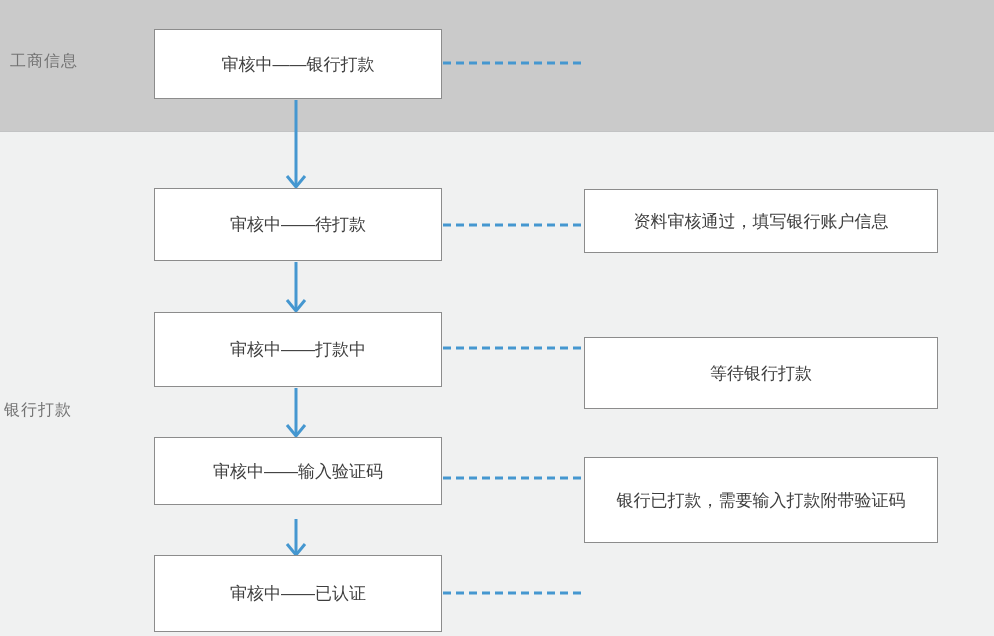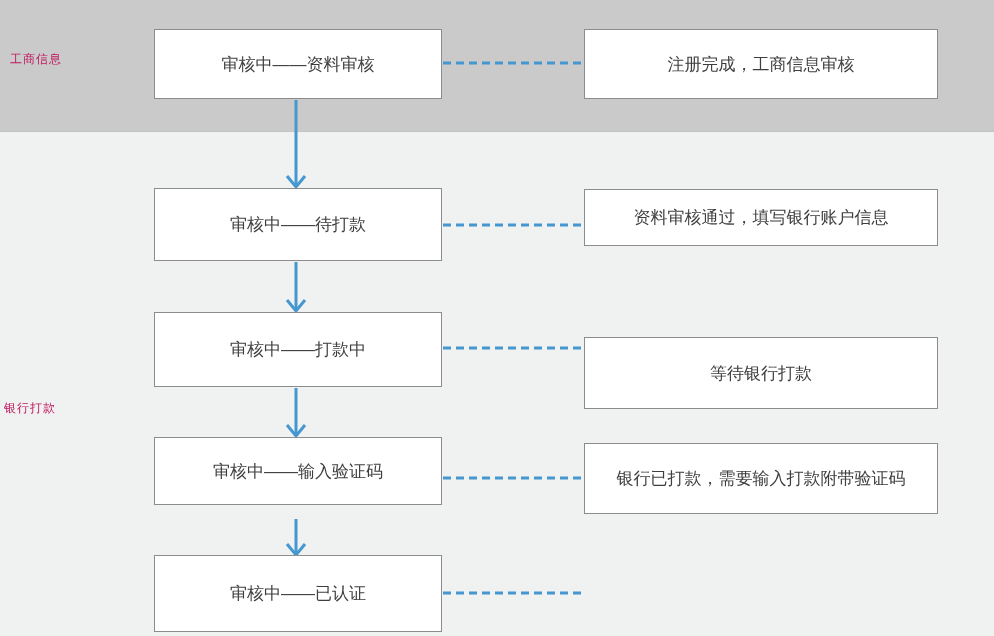--- a/index.html
+++ b/index.html
@@ -23,22 +23,22 @@
     border-bottom: 1px solid #c2c3c4;
   }
   .band-bottom {
     position: absolute;
     left: 0; top: 132px;
     width: 994px; height: 504px;
     background: #f0f1f1;
   }
   .section-label {
     position: absolute;
-    font-size: 12px;
-    color: #be185d;
+    font-size: 16px;
+    color: #737373;
     letter-spacing: 1px;
     white-space: nowrap;
   }
   .label-business { left: 10px; top: 51px; }
   .label-bank     { left: 4px;  top: 400px; }
 
   .node {
     position: absolute;
     background: #ffffff;
     border: 1px solid #8c8c8c;
@@ -54,23 +54,23 @@
   .node.left  { left: 154px; width: 288px; }
   .node.right { left: 584px; width: 354px; }
 
   .l1 { top: 29px;  height: 70px; }
   .l2 { top: 188px; height: 73px; }
   .l3 { top: 312px; height: 75px; }
   .l4 { top: 437px; height: 68px; }
   .l5 { top: 555px; height: 77px; }
 
   .r1 { top: 29px;  height: 70px; }
-  .r2 { top: 189px; height: 57px; }
+  .r2 { top: 189px; height: 64px; }
   .r3 { top: 313px; height: 72px; margin-top: 24px; }
-  .r4 { top: 443px; height: 71px; }
+  .r4 { top: 457px; height: 86px; }
   .r5 { top: 557px; height: 73px; }
 
   svg.overlay {
     position: absolute;
     left: 0; top: 0;
     width: 994px;
     height: 636px;
     pointer-events: none;
   }
 </style>
@@ -107,24 +107,23 @@
         <line x1="296" y1="388" x2="296" y2="434"></line>
         <polyline points="287,425 296,436 305,425"></polyline>
       </g>
       <g>
         <line x1="296" y1="519" x2="296" y2="553"></line>
         <polyline points="287,544 296,555 305,544"></polyline>
       </g>
     </g>
   </svg>
 
-  <div class="node left l1">审核中——资料审核</div>
+  <div class="node left l1">审核中——银行打款</div>
   <div class="node left l2">审核中——待打款</div>
   <div class="node left l3">审核中——打款中</div>
   <div class="node left l4">审核中——输入验证码</div>
   <div class="node left l5">审核中——已认证</div>
 
-  <div class="node right r1">注册完成，工商信息审核</div>
   <div class="node right r2">资料审核通过，填写银行账户信息</div>
   <div class="node right r3">等待银行打款</div>
   <div class="node right r4">银行已打款，需要输入打款附带验证码</div>
 
 </div>
 
 </body></html>

